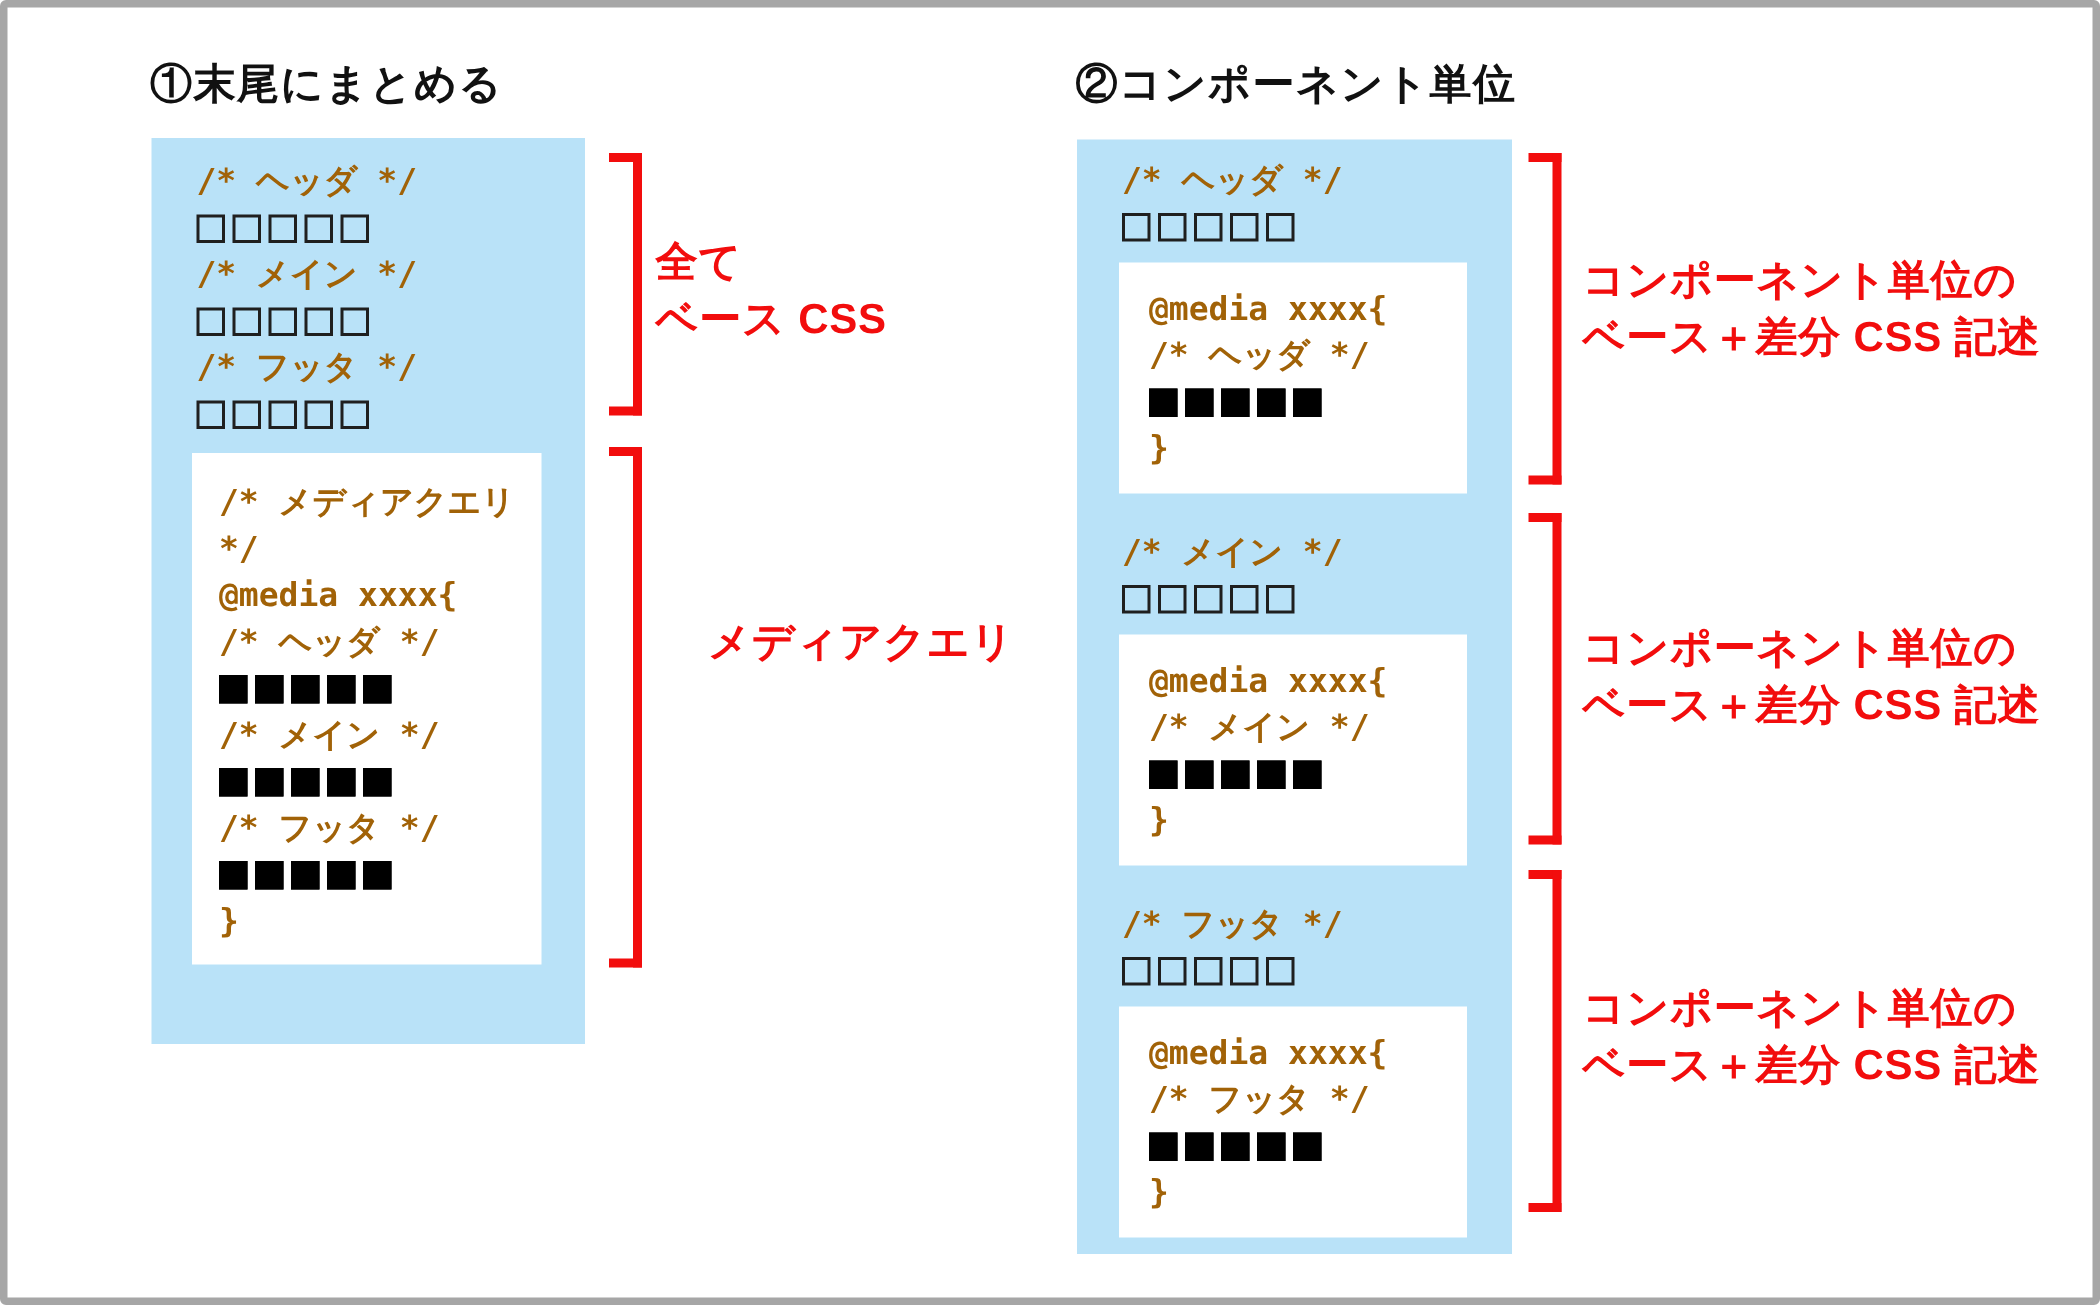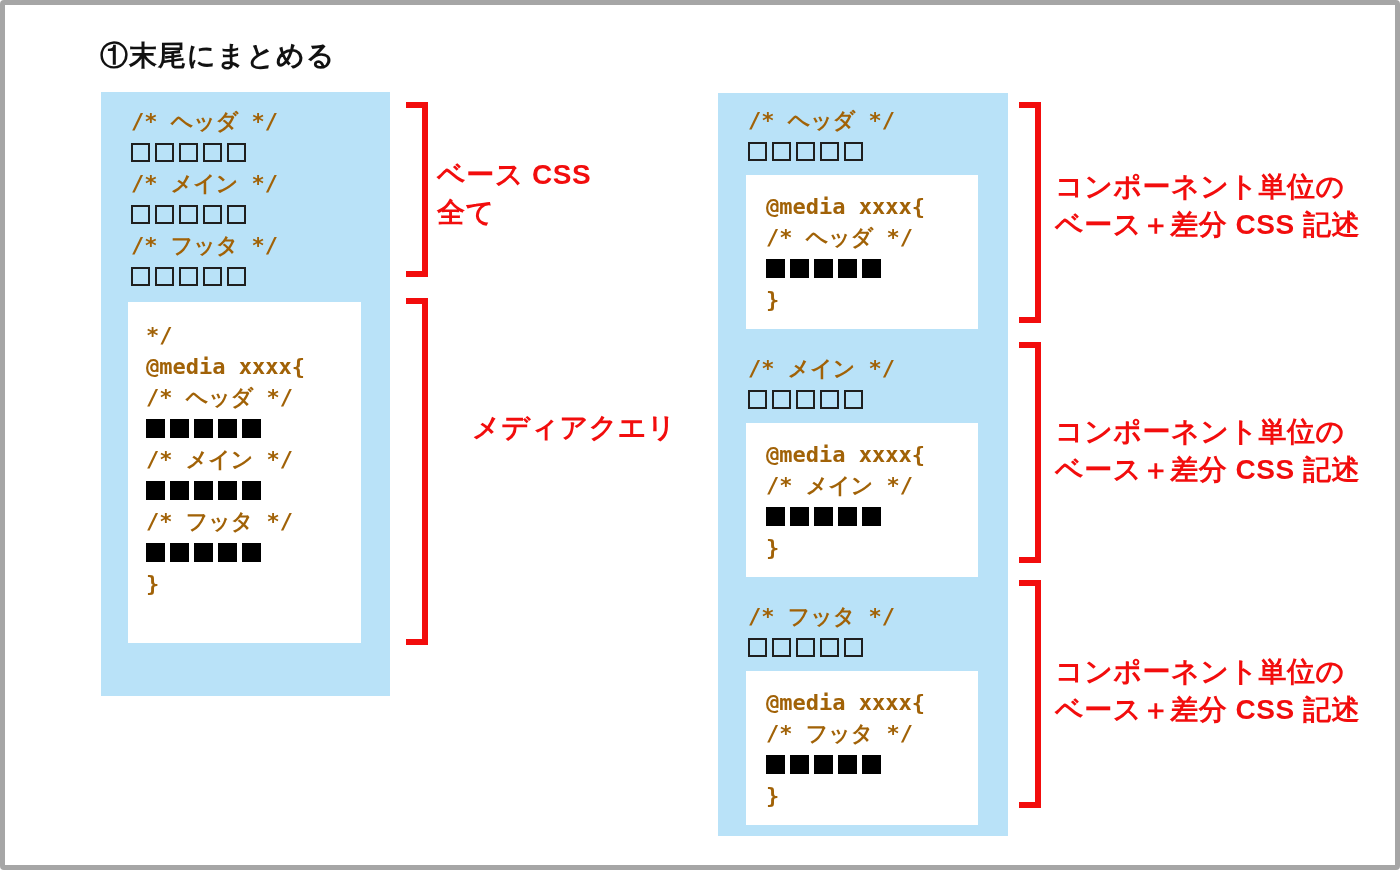--- a/index.html
+++ b/index.html
@@ -63,20 +63,21 @@
     <div class="code-line">/* フッタ */</div>
     <div class="sq-row">
       <span class="sq"></span>
         <span class="sq"></span>
         <span class="sq"></span>
         <span class="sq"></span>
         <span class="sq"></span>
     </div>
 
     <div class="whitebox whitebox-left">
+      <div class="code-line">/* メディアクエリ</div>
       <div class="code-line">*/</div>
       <div class="code-line">@media xxxx{</div>
       <div class="code-line">/* ヘッダ */</div>
       <div class="sq-row">
         <span class="sq filled"></span>
           <span class="sq filled"></span>
           <span class="sq filled"></span>
           <span class="sq filled"></span>
           <span class="sq filled"></span>
       </div>
@@ -95,29 +96,30 @@
           <span class="sq filled"></span>
           <span class="sq filled"></span>
           <span class="sq filled"></span>
       </div>
       <div class="code-line">}</div>
     </div>
   </div>
 
   <div class="bracket" style="left:401px;top:97px;height:175px;"></div>
   <div class="anno" style="left:432px;top:151px;">
+    <div>全て</div>
     <div>ベース CSS</div>
-    <div>全て</div>
   </div>
 
   <div class="bracket" style="left:401px;top:293px;height:347px;"></div>
   <div class="anno" style="left:432px;top:404px;margin-left:35px;">
     <div>メディアクエリ</div>
   </div>
 
+  <h2 class="panel-title" style="left:712px;top:32px;">②コンポーネント単位</h2>
 
   <div class="bluebox bluebox-right">
 
     <div class="code-line">/* ヘッダ */</div>
     <div class="sq-row">
       <span class="sq"></span>
         <span class="sq"></span>
         <span class="sq"></span>
         <span class="sq"></span>
         <span class="sq"></span>

